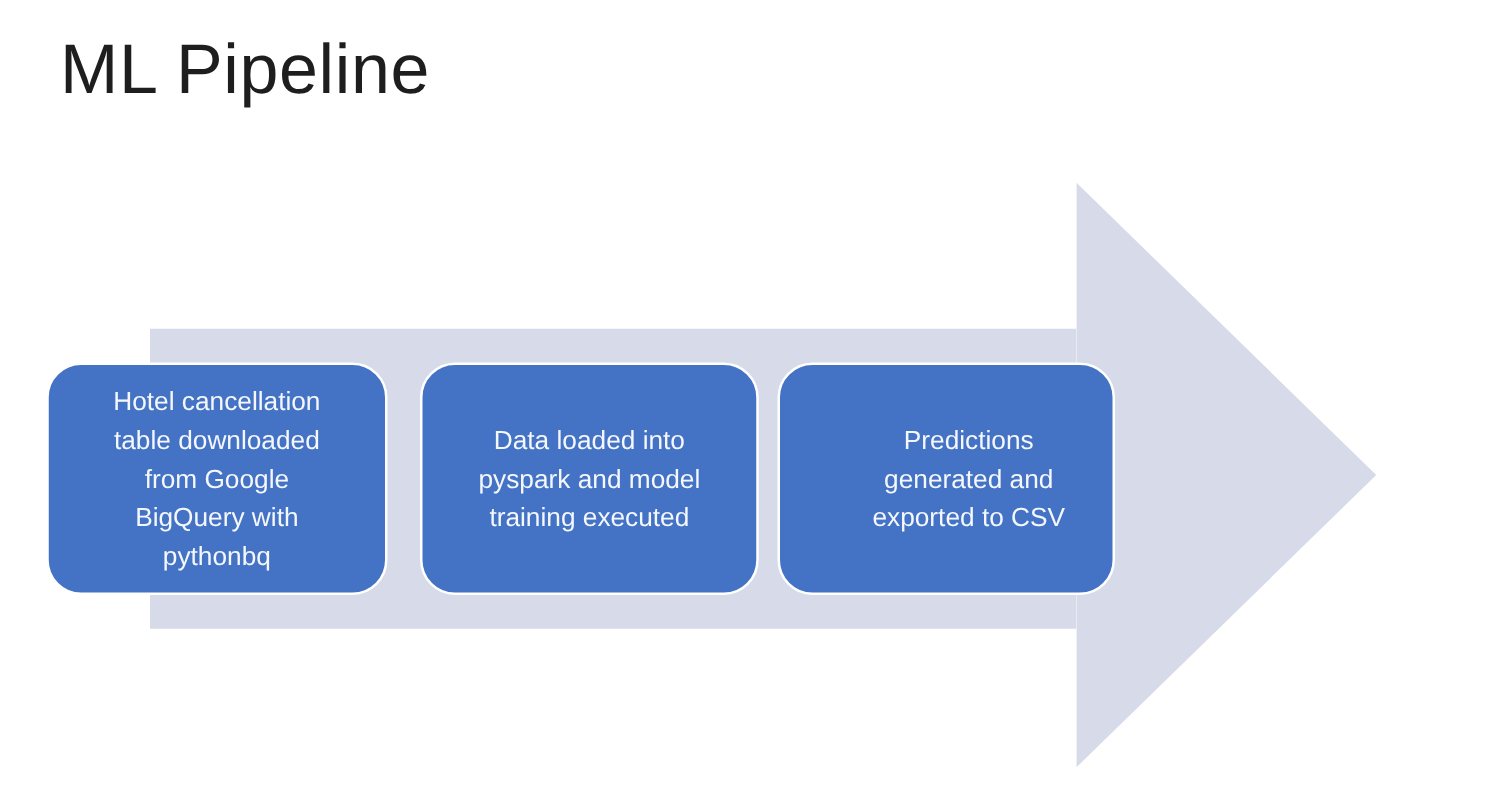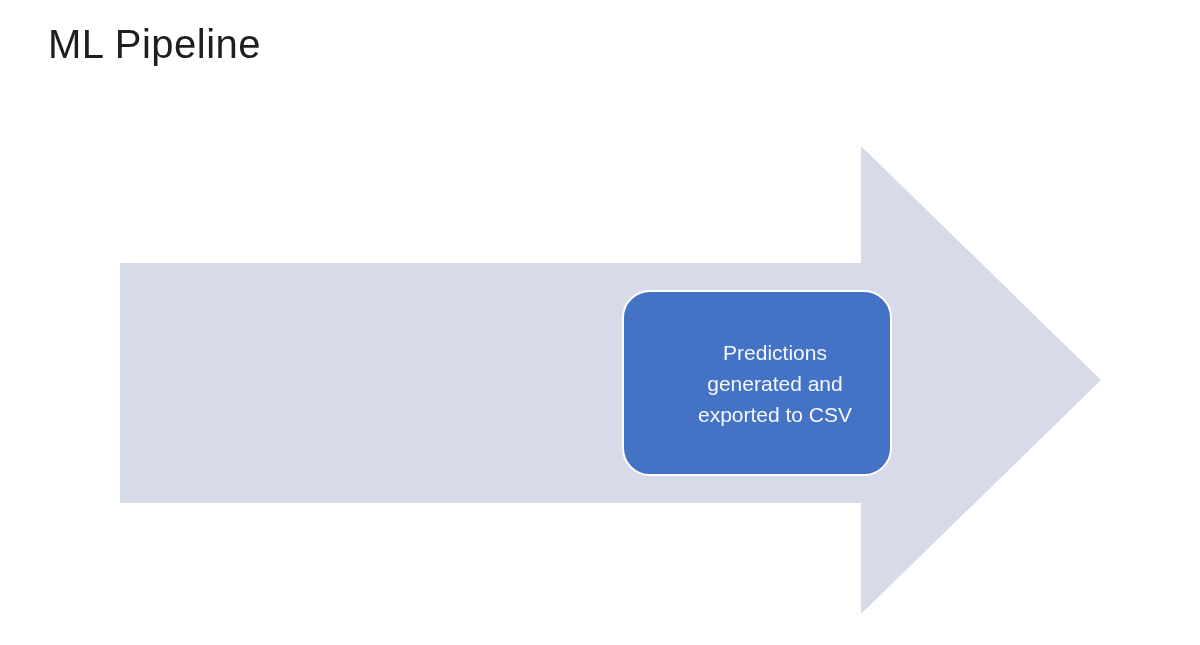--- a/index.html
+++ b/index.html
@@ -12,21 +12,21 @@
     position: relative;
     width: 1200px;
     height: 645px;
     background: var(--background, #ffffff);
     overflow: hidden;
   }
   .slide-title {
     position: absolute;
     left: 48px;
     top: 22px;
-    font-size: 40px;
+    font-size: 56px;
     font-weight: 300;
     letter-spacing: 0.5px;
     color: var(--title-text, #1e1e1e);
     white-space: nowrap;
   }
   
   .arrow-body {
     position: absolute;
     left: 120px;
     top: 263px;
@@ -75,21 +75,33 @@
 </head>
 <body>
 
 <div class="slide">
 
   <div class="slide-title">ML Pipeline</div>
 
   <div class="arrow-body"></div>
   <div class="arrow-head"></div>
 
+  <div class="step-box step-1">
+    <div class="step-label">Hotel cancellation
+table downloaded
+from Google
+BigQuery with
+pythonbq</div>
+  </div>
 
+  <div class="step-box step-2">
+    <div class="step-label">Data loaded into
+pyspark and model
+training executed</div>
+  </div>
 
   <div class="step-box step-3">
     <div class="step-label">Predictions
 generated and
 exported to CSV</div>
   </div>
 
 
 </div>
 

